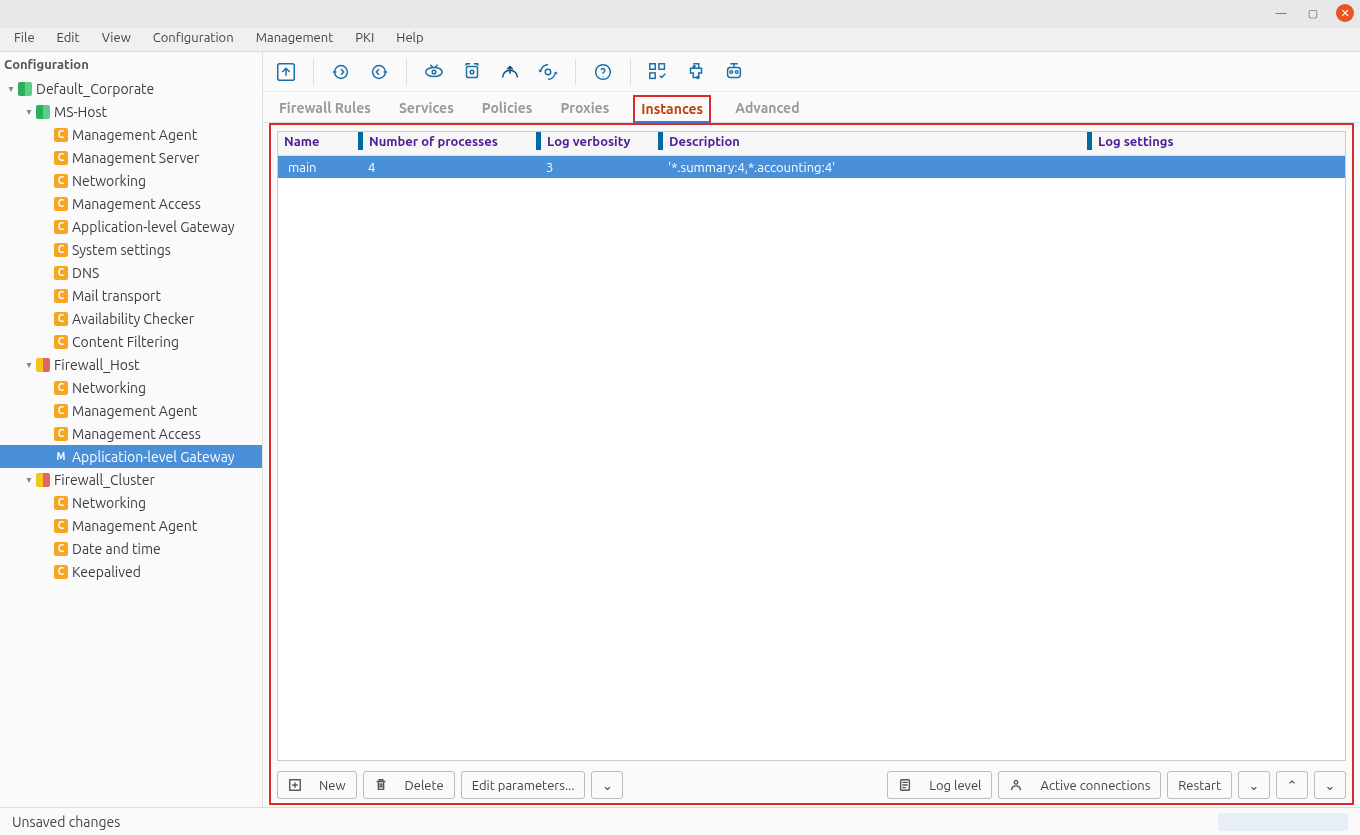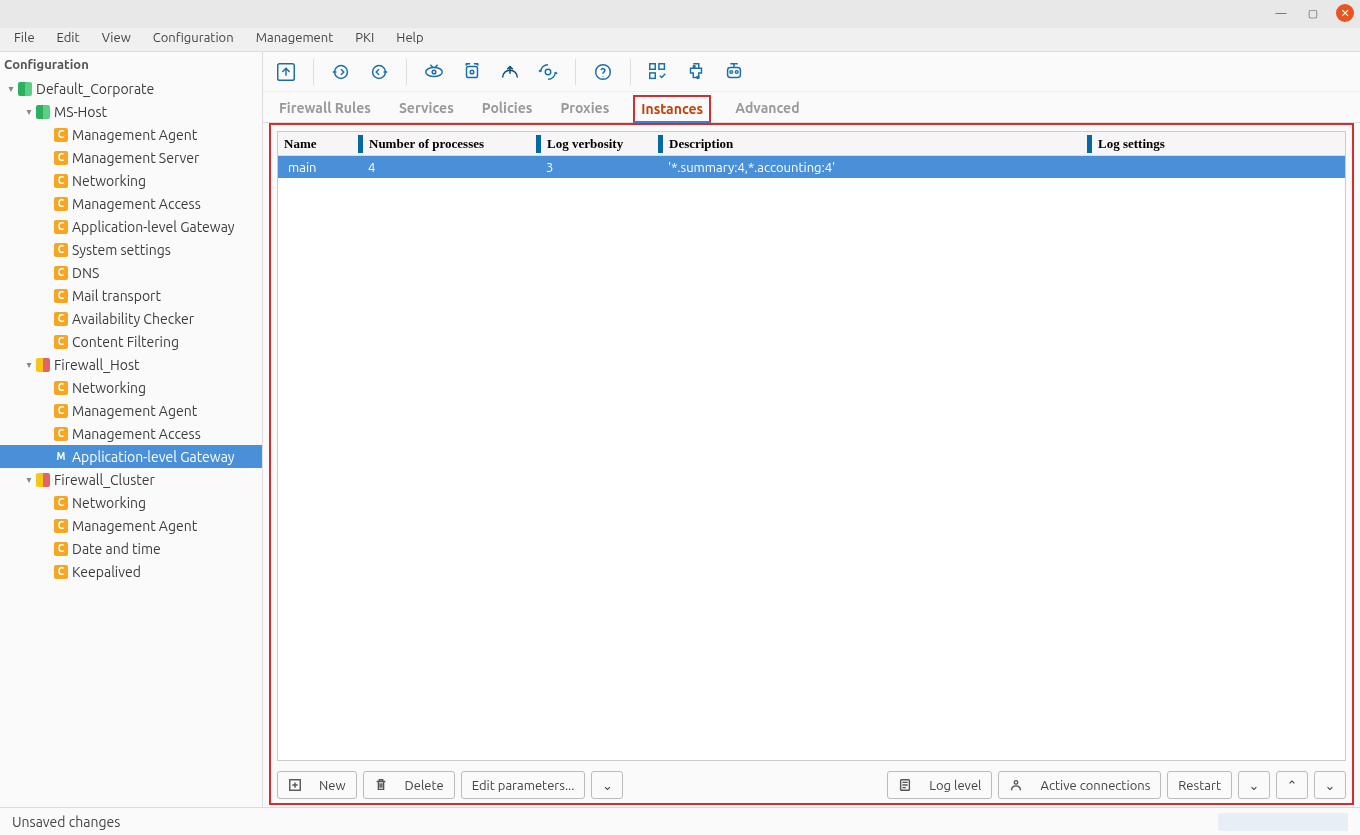--- a/index.html
+++ b/index.html
@@ -51,21 +51,21 @@
 
   .tabbar { height: 31px; display: flex; align-items: flex-end; padding: 0 12px; gap: 20px; border-bottom: 1px solid #ddd; position: relative; text-align: center; }
   .tab { padding: 6px 4px; color: #999; font-weight: bold; font-size: 14px; cursor: pointer; }
   .tab.active { color: #c2410c; }
   .tab.highlighted { border: 2px solid #d92b2b; border-bottom: 2px solid #3a80d2; padding: 4px 6px; position: relative; top: 1px; background: #fafafa; }
 
   .highlight-frame { border: 2px solid #d92b2b; margin: 0 6px 2px 6px; flex: 1; display: flex; flex-direction: column; }
 
   
   .table-area { flex: 1; display: flex; flex-direction: column; background: #fff; margin: 6px; border: 1px solid #ccc; }
-  .thead { display: flex; height: 24px; background: #f6f6f6; border-bottom: 1px solid #ddd; align-items: center; font-weight: bold; color: #000000; font-family: Liberation Serif, serif; }
+  .thead { display: flex; height: 24px; background: #f6f6f6; border-bottom: 1px solid #ddd; font-weight: bold; color: #4c1d95; }
   .th { padding: 0 6px; border-left: 5px solid #0369a1; height: 18px; line-height: 18px; overflow: hidden; }
   .th:first-child { border-left: none; }
   .tbody { flex: 1; overflow: auto; }
   .trow { display: flex; height: 22px; align-items: center; }
   .trow.selected { background: #4a90d9; color: #fff; }
   .td { padding: 0 10px; overflow: hidden; white-space: nowrap; }
 
   .col-name { width: 80px; }
   .col-proc { width: 178px; }
   .col-verb { width: 122px; }

